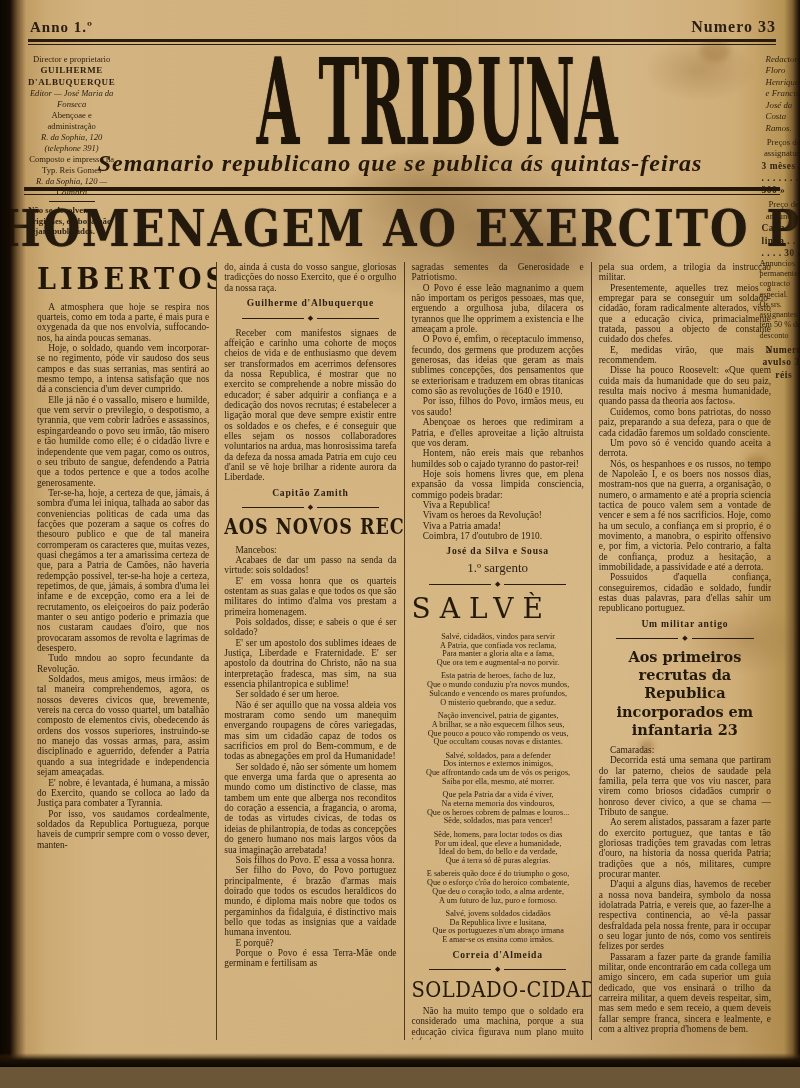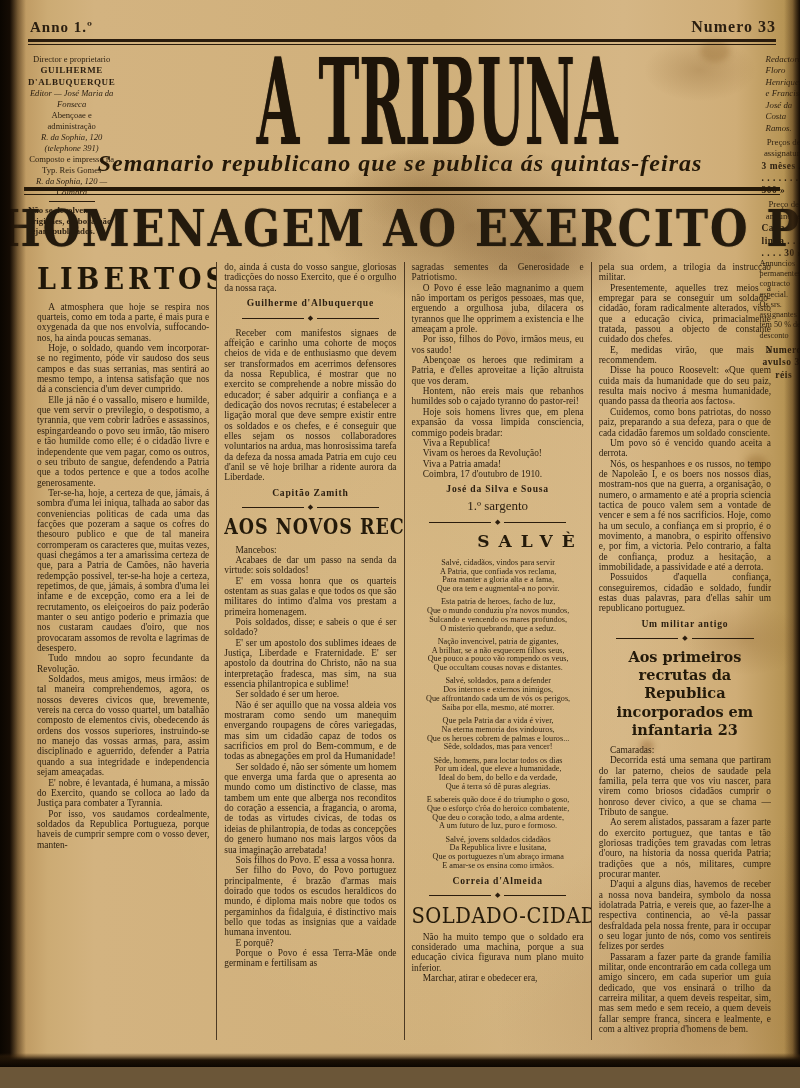--- a/index.html
+++ b/index.html
@@ -59,21 +59,21 @@
   
   .columns{position:absolute;left:30px;right:22px;top:262px;height:778px;display:flex;z-index:2;}
   .col{flex:1 1 0;padding:0 7px;overflow:hidden;font-size:9.4px;line-height:1.1;text-align:justify;}
   .col + .col{border-left:1px solid rgba(42,28,12,.8);}
   .b-p{text-indent:1.2em;margin:0;}
   .b-pn{text-indent:0;margin:0;}
   .b-h1{font-family:"DejaVu Serif",serif;font-weight:bold;font-size:27px;letter-spacing:4px;text-align:center;
     transform:scaleY(1.1);margin:2px 0 8px;text-indent:0;color:#201708;}
   .b-h2{font-family:"DejaVu Serif",serif;font-weight:bold;font-size:17.5px;letter-spacing:1px;text-align:center;
     transform:scaleY(1.25);margin:7px 0 7px;text-indent:0;color:#241a0a;white-space:nowrap;}
-  .b-hs{font-family:"DejaVu Serif",serif;font-weight:bold;font-size:17px;letter-spacing:9px;text-align:right;
+  .b-hs{font-family:"DejaVu Serif",serif;font-weight:normal;font-size:28px;letter-spacing:9px;text-align:left;
     margin:6px 0 8px;text-indent:0;color:#241a0a;}
   .b-hc{font-family:"DejaVu Serif",serif;font-size:19.5px;letter-spacing:.5px;text-align:center;
     transform:scaleY(1.12);margin:6px 0 5px;text-indent:0;color:#241a0a;white-space:nowrap;}
   .b-ha{font-family:"DejaVu Serif",serif;font-weight:bold;font-size:14.5px;line-height:1.25;text-align:center;
     white-space:pre-line;margin:6px 0 6px;text-indent:0;color:#241a0a;}
   .b-sig{font-weight:bold;font-size:9.6px;letter-spacing:.8px;text-align:center;margin:5px 0 3px;text-indent:0;}
   .b-sub{font-size:13px;text-align:center;margin:4px 0 3px;text-indent:0;}
   .b-verse{white-space:pre-line;text-align:center;font-size:8.2px;line-height:1.07;margin:0 0 4.5px;text-indent:0;padding-left:1px;}
   .b-orn{display:flex;align-items:center;justify-content:center;margin:6px 0;}
   .b-orn i{display:block;width:62px;border-top:1.6px solid #2a1c0d;height:0;}
@@ -159,20 +159,21 @@
         <div class="b-p">Não é ser aquillo que na vossa aldeia vos mostraram como sendo um manequim envergando roupagens de côres variegadas, mas sim um cidadão capaz de todos os sacrificios em prol do Bem-commum, e de todas as abnegações em prol da Humanidade!</div>
         <div class="b-p">Ser soldado é, não ser sómente um homem que enverga uma farda que o apresenta ao mundo como um distinctivo de classe, mas tambem um ente que alberga nos reconditos do coração a essencia, a fragancia, o aroma, de todas as virtudes civicas, de todas os ideias de philantropia, de todas as concepções do genero humano nos mais largos vôos da sua imaginação arrebatada!</div>
         <div class="b-p">Sois filhos do Povo. E' essa a vossa honra.</div>
         <div class="b-p">Ser filho do Povo, do Povo portuguez principalmente, é brazão d'armas mais doirado que todos os escudos heraldicos do mundo, é diploma mais nobre que todos os pergaminhos da fidalguia, é distinctivo mais bello que todas as insignias que a vaidade humana inventou.</div>
         <div class="b-p">E porquê?</div>
         <div class="b-p">Porque o Povo é essa Terra-Mãe onde germinam e fertilisam as</div>
       </div>
     <div class="col">
         <div class="b-pn">sagradas sementes da Generosidade e Patriotismo.</div>
         <div class="b-p">O Povo é esse leão magnanimo a quem não importam os perigos pessoaes, mas que, erguendo a orgulhosa juba, dilacera os tyrannos que lhe opprimem a existencia e lhe ameaçam a prole.</div>
+        <div class="b-p">O Povo é, emfim, o receptaculo immenso, fecundo, dos germens que produzem acções generosas, das ideias que geram as mais sublimes concepções, dos pensamentos que se exteriorisam e traduzem em obras titanicas como são as revoluções de 1640 e 1910.</div>
         <div class="b-p">Por isso, filhos do Povo, irmãos meus, eu vos saudo!</div>
         <div class="b-p">Abençoae os heroes que redimiram a Patria, e d'elles aproveitae a lição altruista que vos deram.</div>
         <div class="b-p">Hontem, não ereis mais que rebanhos humildes sob o cajado tyranno do pastor-rei!</div>
         <div class="b-p">Hoje sois homens livres que, em plena expansão da vossa limpida consciencia, commigo podeis bradar:</div>
         <div class="b-p">Viva a Republica!</div>
         <div class="b-p">Vivam os heroes da Revolução!</div>
         <div class="b-p">Viva a Patria amada!</div>
         <div class="b-p">Coimbra, 17 d'outubro de 1910.</div>
         <div class="b-sig">José da Silva e Sousa</div>
         <div class="b-sub">1.º sargento</div>

